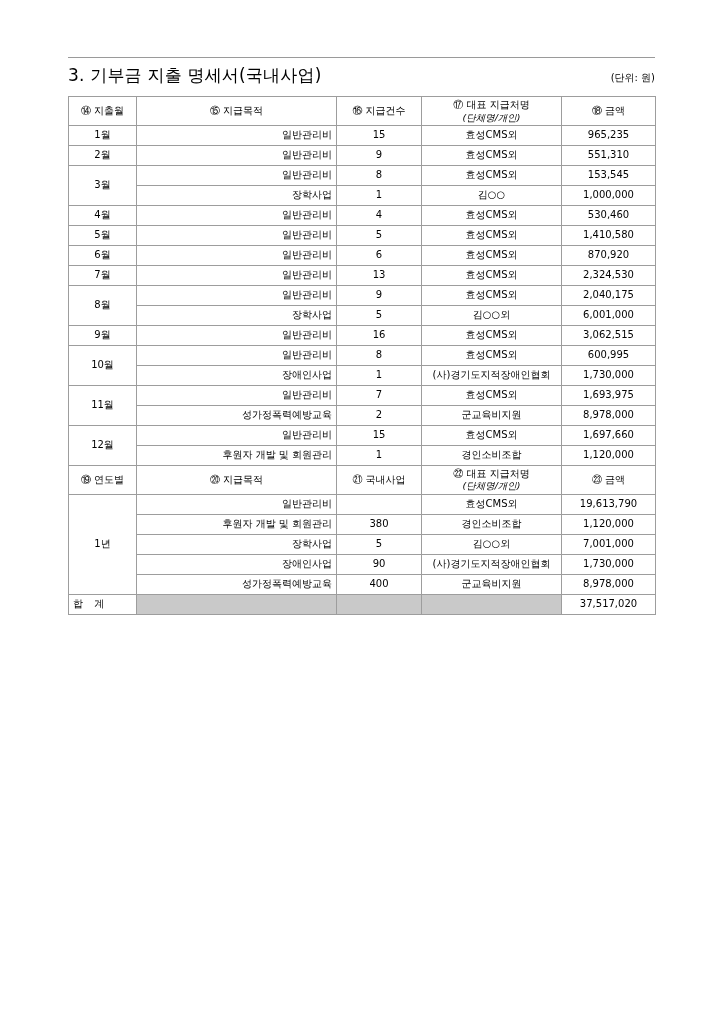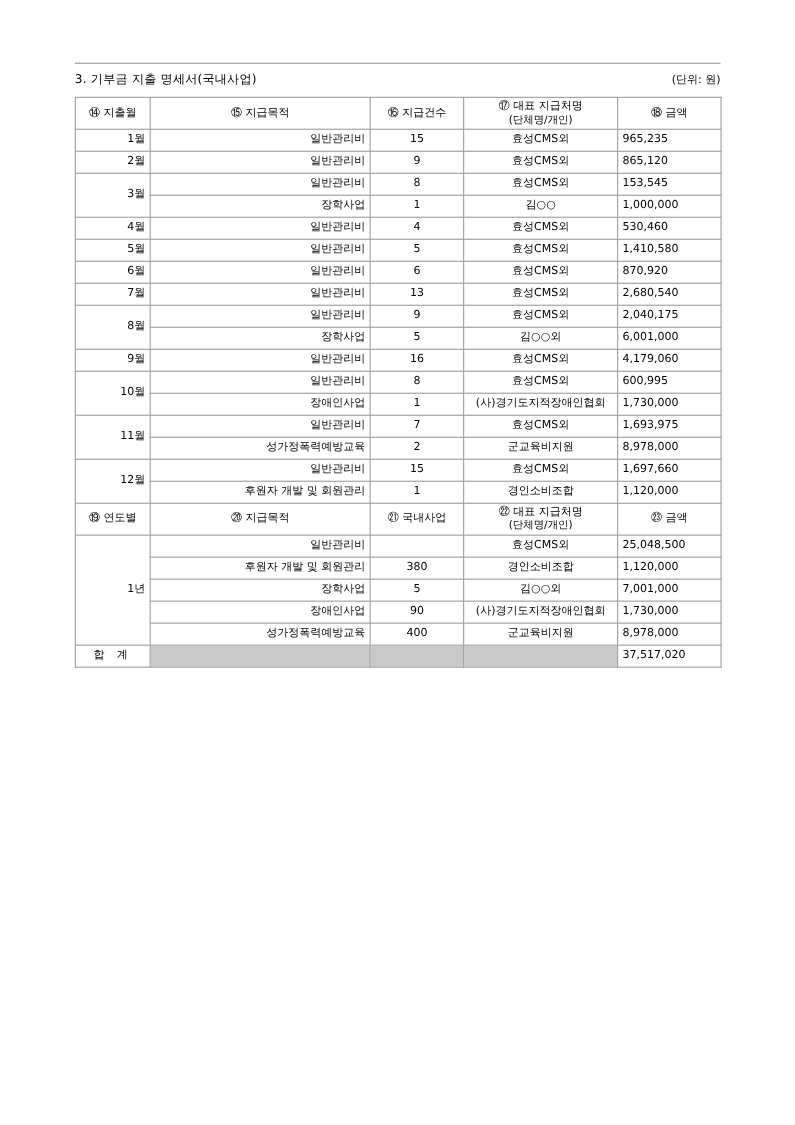--- a/index.html
+++ b/index.html
@@ -35,21 +35,21 @@
     top: 64px;
     width: 587px;
   }
   .title-row {
     display: flex;
     align-items: baseline;
     justify-content: space-between;
     margin-bottom: 9px;
   }
   .doc-title {
-    font-size: 11px;
+    font-size: 17px;
     letter-spacing: 0.2px;
   }
   .unit-note {
     font-size: 10px;
   }
   table.sheet {
     border-collapse: collapse;
     width: 587px;
     table-layout: fixed;
     font-size: 10px;
@@ -66,27 +66,27 @@
   }
   .hdr {
     text-align: center;
     font-size: 10px;
     height: 26px;
   }
   .hdr .sub {
     display: block;
     font-size: 9.5px;
     line-height: 1.2;
+    font-style: italic;
   }
   .c { text-align: center; }
   .l { text-align: right; }
-  .r { text-align: left; padding-right: 6px; }
-  .month { text-align: right; }
+  .r { text-align: center; padding-right: 6px; }
+  .month { text-align: center; }
   .total-label {
-    text-align: center;
     letter-spacing: 4px;
     padding-left: 6px;
   }
   .shaded {
     background: #c9c9c9;
   }
   .colw1 { width: 68px; }
   .colw2 { width: 200px; }
   .colw3 { width: 85px; }
   .colw4 { width: 140px; }
@@ -127,21 +127,21 @@
             <td class="l">일반관리비</td>
             <td class="c">15</td>
             <td class="c">효성CMS외</td>
             <td class="r">965,235</td>
           </tr>
           <tr>
             <td class="month" rowspan="1">2월</td>
             <td class="l">일반관리비</td>
             <td class="c">9</td>
             <td class="c">효성CMS외</td>
-            <td class="r">865,120</td>
+            <td class="r">551,310</td>
           </tr>
           <tr>
             <td class="month" rowspan="2">3월</td>
             <td class="l">일반관리비</td>
             <td class="c">8</td>
             <td class="c">효성CMS외</td>
             <td class="r">153,545</td>
           </tr>
           <tr>
             <td class="l">장학사업</td>
@@ -168,41 +168,41 @@
             <td class="l">일반관리비</td>
             <td class="c">6</td>
             <td class="c">효성CMS외</td>
             <td class="r">870,920</td>
           </tr>
           <tr>
             <td class="month" rowspan="1">7월</td>
             <td class="l">일반관리비</td>
             <td class="c">13</td>
             <td class="c">효성CMS외</td>
-            <td class="r">2,680,540</td>
+            <td class="r">2,324,530</td>
           </tr>
           <tr>
             <td class="month" rowspan="2">8월</td>
             <td class="l">일반관리비</td>
             <td class="c">9</td>
             <td class="c">효성CMS외</td>
             <td class="r">2,040,175</td>
           </tr>
           <tr>
             <td class="l">장학사업</td>
             <td class="c">5</td>
             <td class="c">김○○외</td>
             <td class="r">6,001,000</td>
           </tr>
           <tr>
             <td class="month" rowspan="1">9월</td>
             <td class="l">일반관리비</td>
             <td class="c">16</td>
             <td class="c">효성CMS외</td>
-            <td class="r">4,179,060</td>
+            <td class="r">3,062,515</td>
           </tr>
           <tr>
             <td class="month" rowspan="2">10월</td>
             <td class="l">일반관리비</td>
             <td class="c">8</td>
             <td class="c">효성CMS외</td>
             <td class="r">600,995</td>
           </tr>
           <tr>
             <td class="l">장애인사업</td>
@@ -241,21 +241,21 @@
             <td class="hdr">⑳ 지급목적</td>
             <td class="hdr">㉑ 국내사업</td>
             <td class="hdr">㉒ 대표 지급처명<span class="sub">(단체명/개인)</span></td>
             <td class="hdr">㉓ 금액</td>
           </tr>
           <tr>
             <td class="month" rowspan="5">1년</td>
             <td class="l">일반관리비</td>
             <td class="c"></td>
             <td class="c">효성CMS외</td>
-            <td class="r">25,048,500</td>
+            <td class="r">19,613,790</td>
           </tr>
           <tr>
             <td class="l">후원자 개발 및 회원관리</td>
             <td class="c">380</td>
             <td class="c">경인소비조합</td>
             <td class="r">1,120,000</td>
           </tr>
           <tr>
             <td class="l">장학사업</td>
             <td class="c">5</td>

